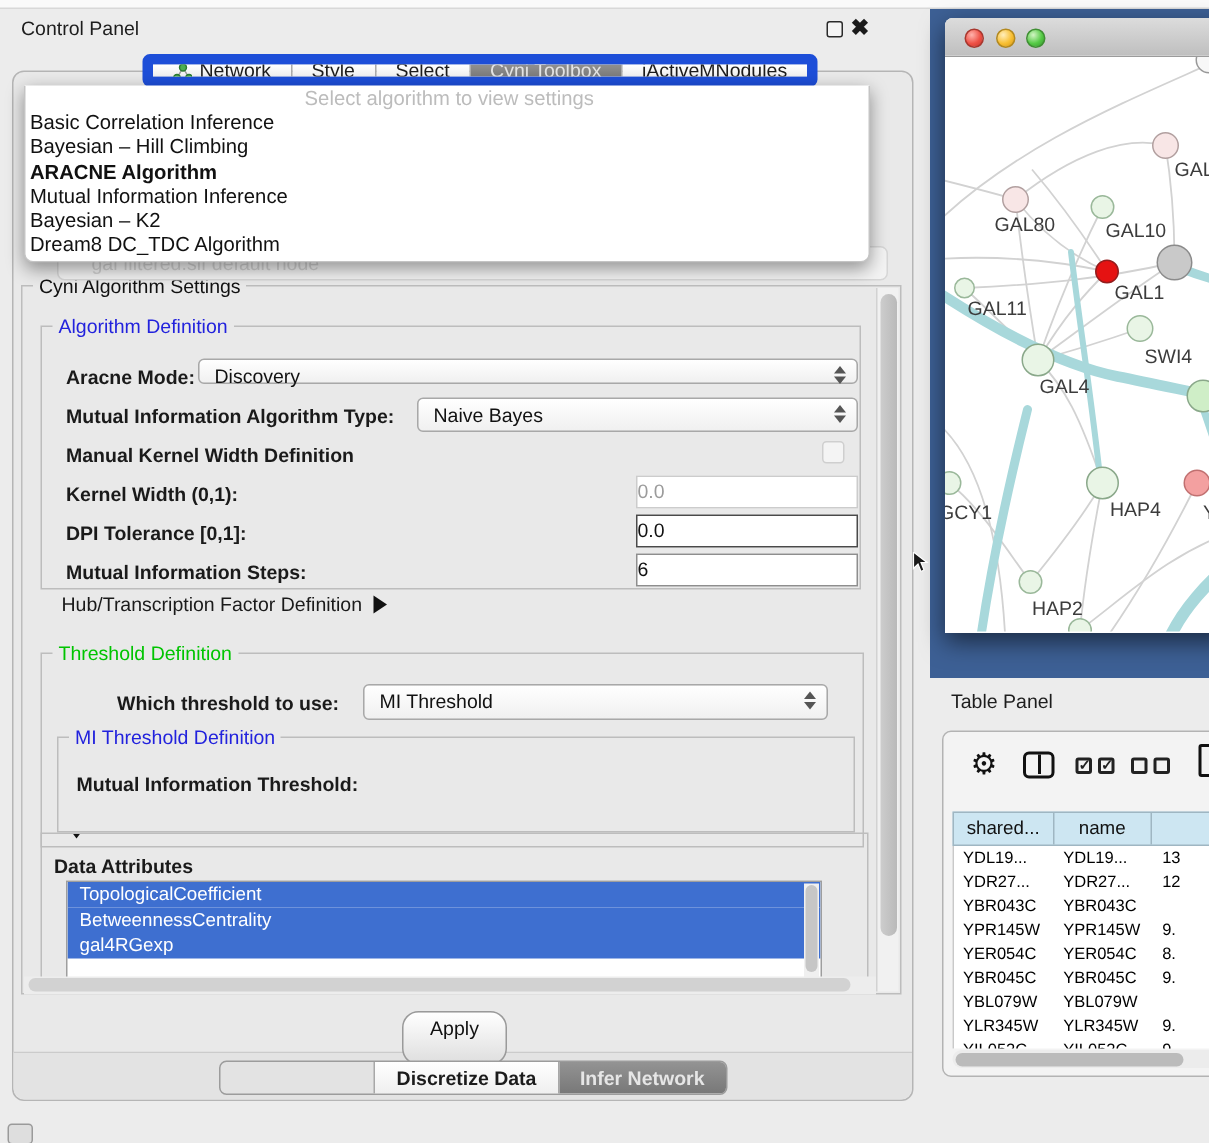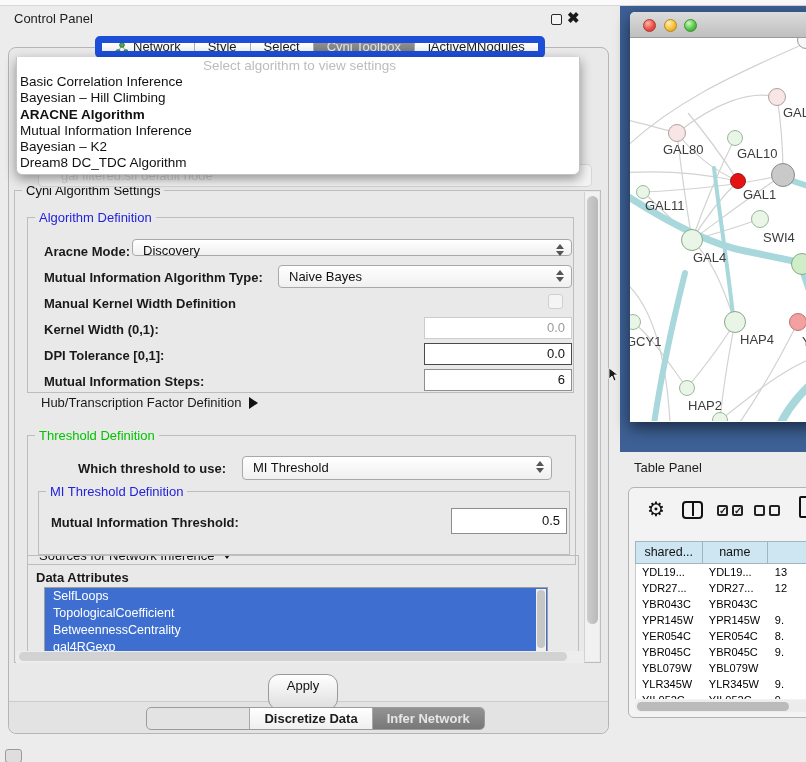--- a/index.html
+++ b/index.html
@@ -40,21 +40,21 @@
   .gray { color:#9b9b9b; }
 
   #settings-group { left:14px; top:190px; width:587px; height:473px; background:#e9e9e9; }
 
   .field-label { position:absolute; white-space:nowrap; font-weight:bold; color:#1a1a1a; }
   .combo { position:absolute; background:linear-gradient(#ffffff,#f0f0f0); border:1px solid #a8a8a8; border-radius:4px; line-height:21px; padding-left:10px; color:#111; }
   .combo .spin { position:absolute; right:7px; top:4px; width:8px; }
   .spin i { display:block; width:0; height:0; border-left:4px solid transparent; border-right:4px solid transparent; }
   .spin .up { border-bottom:5px solid #555; margin-bottom:2px; }
   .spin .dn { border-top:5px solid #555; }
-  .tfield { position:absolute; background:#fff; text-align:right; padding-right:6px; line-height:20px; }
+  .tfield { position:absolute; background:#fff; padding-right:6px; line-height:20px; }
   .checkbox { position:absolute; width:15px; height:15px; border:1px solid #cfcfcf; border-radius:3px; background:#f4f4f4; }
 
   #grp-algdef { left:12px; top:26px; width:547px; height:176px; }
   #grp-threshold { left:12px; top:244px; width:549px; height:130px; }
   #grp-mithreshold { left:10px; top:55px; width:532px; height:64px; }
   #grp-sources { left:12px; top:364px; width:552px; height:98px; overflow:hidden; }
 
   #hub-row { position:absolute; left:26px; top:204px; color:#1a1a1a; }
   .tri-right { display:inline-block; margin-left:8px; width:0; height:0; border-top:6px solid transparent; border-bottom:6px solid transparent; border-left:9px solid #111; vertical-align:-2px; }
   .tri-down { display:inline-block; margin-left:6px; width:0; height:0; border-left:6px solid transparent; border-right:6px solid transparent; border-top:8px solid #111; vertical-align:1px; }
@@ -219,30 +219,28 @@
       <span>MI Threshold</span>
       <span class="spin">
           <i class="up"></i>
           <i class="dn"></i>
         </span>
     </div>
 
     <div id="grp-mithreshold" class="grp">
       <span class="grp-label lbl-blue">MI Threshold Definition</span>
       <span class="field-label" style="left:12px; top:23px;">Mutual Information Threshold:</span>
-      <div class="tfield" style="left:412px; top:16px; width:116px; height:26px; border:1px solid #8e8e8e; line-height:24px;">0.5</div>
     </div>
   </div>
 
   <div id="grp-sources" class="grp">
-    <span class="grp-label"><span>Sources for Network Inference</span><span class="tri-down"></span></span>
+    <span class="grp-label"><span class="tri-down"></span></span>
     <span class="field-label" style="left:8px; top:14px;">Data Attributes</span>
     <div id="attr-list">
       <div id="attr-items">
-          <div class="attr-item">SelfLoops</div>
           <div class="attr-item">TopologicalCoefficient</div>
           <div class="attr-item">BetweennessCentrality</div>
           <div class="attr-item">gal4RGexp</div>
         </div>
       <div id="attr-vscroll">
           <div id="attr-vthumb"></div>
         </div>
     </div>
   </div>
 

